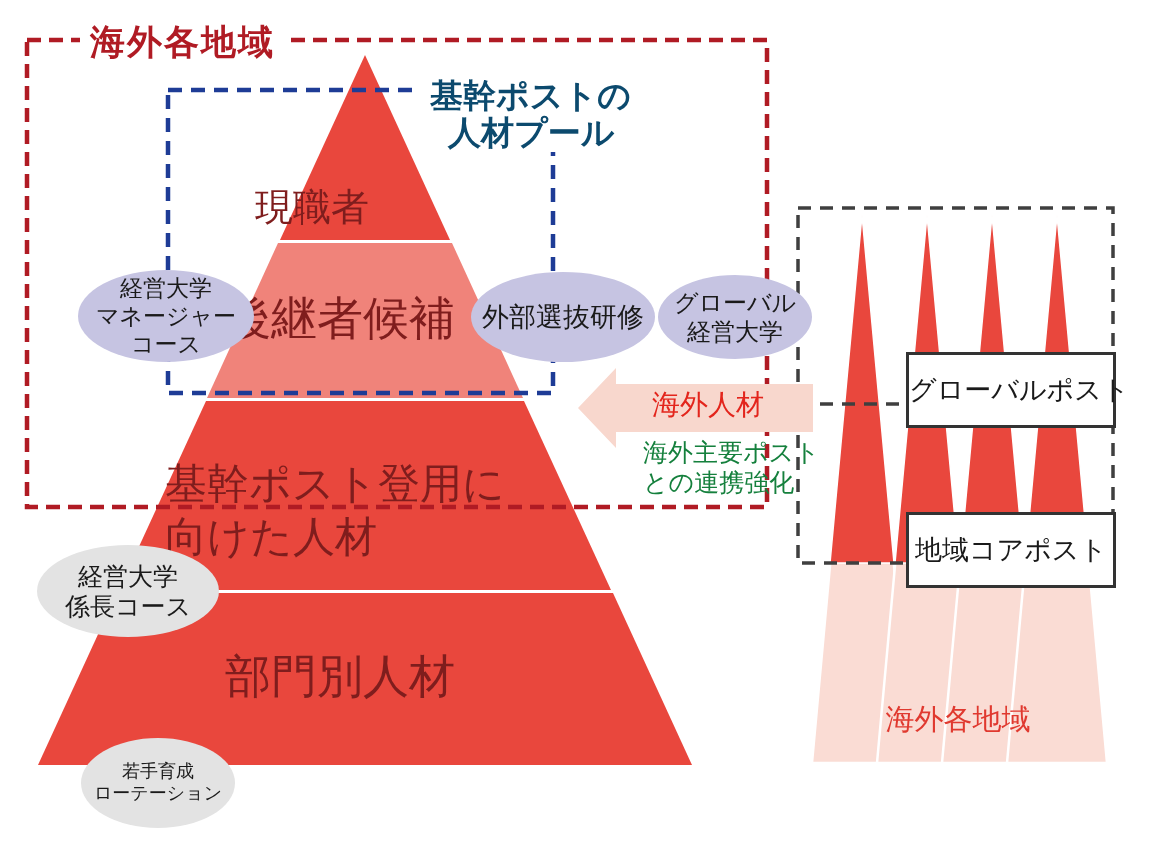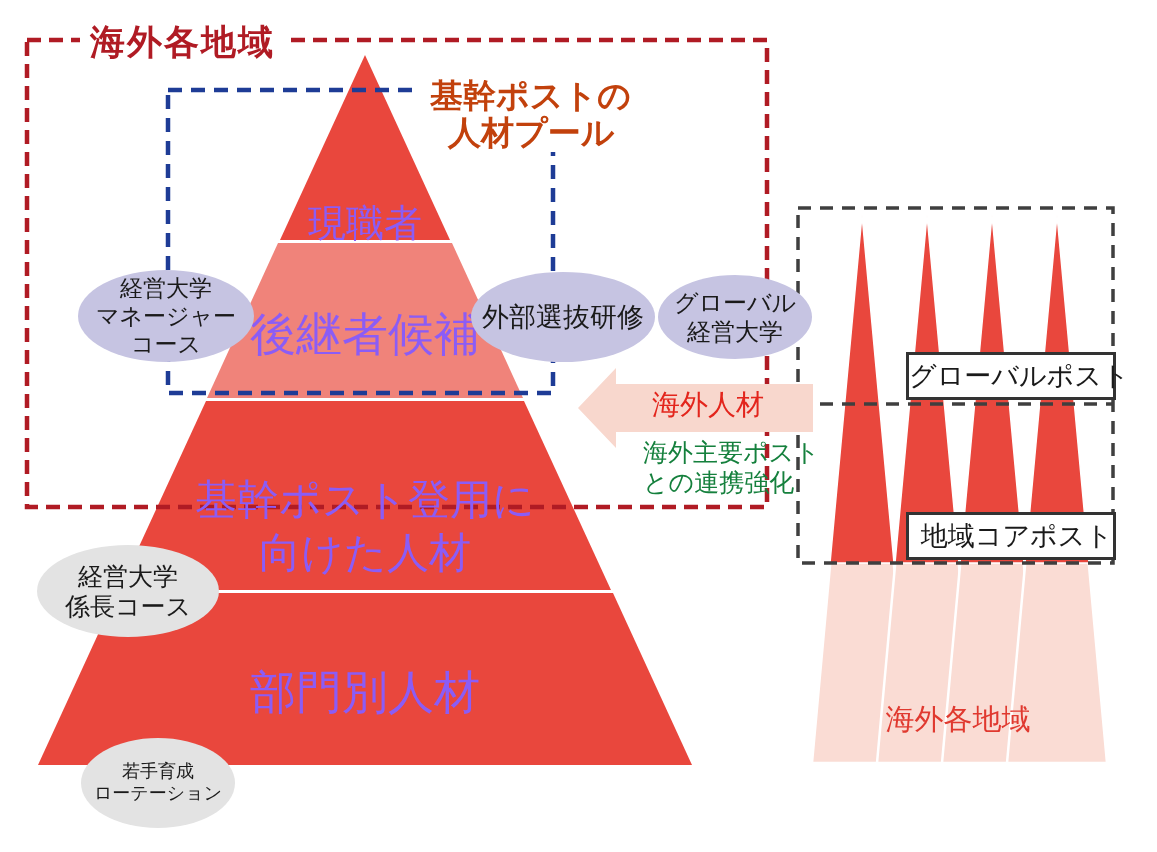--- a/index.html
+++ b/index.html
@@ -7,42 +7,42 @@
     position:relative;width:1157px;height:852px;background:#ffffff;overflow:hidden;
     font-family:"Liberation Sans","DejaVu Sans",sans-serif;
   }
   .layer{position:absolute;left:0;top:0;pointer-events:none;}
   .abs{position:absolute;}
   .box-label{
     position:absolute;background:#ffffff;padding:0 10px;font-weight:bold;white-space:nowrap;
     z-index:5;line-height:1.12;
   }
   .committee-label{left:80px;top:22px;font-size:35px;color:#b01b24;letter-spacing:2px;}
-  .pool-label{left:420px;top:78px;font-size:33px;color:#c2410c;}
+  .pool-label{left:420px;top:78px;font-size:33px;color:#0c4a6e;}
   .pool-label .l2{padding-left:18px;}
   .tier-text{
-    position:absolute;color:#8b5cf6;text-align:center;z-index:3;white-space:nowrap;line-height:1.25;margin-top:16px;
+    position:absolute;color:#7f1d1d;z-index:3;white-space:nowrap;line-height:1.25;
   }
   .oval{
     position:absolute;border-radius:50%;display:flex;flex-direction:column;align-items:center;
     justify-content:center;text-align:center;color:#1a1a1a;z-index:4;line-height:1.22;
   }
   .oval.purple{background:#c6c4e2;}
   .oval.gray{background:#e3e3e3;}
   .arrow-label{
     position:absolute;left:612px;top:386px;width:192px;text-align:center;font-size:28px;
     font-weight:normal;color:#e3251c;z-index:4;white-space:nowrap;
   }
   .arrow-note{
     position:absolute;left:643px;top:438px;font-size:25px;font-weight:500;color:#15803d;
     z-index:4;line-height:1.18;white-space:nowrap;
   }
   .post-box{
     position:absolute;background:#ffffff;border:3px solid #333333;font-size:27px;color:#1a1a1a;
-    text-align:right;z-index:4;padding:3px 0;width:204px;white-space:nowrap;
+    text-align:center;z-index:4;padding:17px 0;width:204px;white-space:nowrap;
   }
   .global-post{left:906px;top:352px;}
   .regional-post{left:906px;top:512px;}
   .regions-label{
     position:absolute;left:858px;top:700px;width:200px;text-align:center;font-size:29px;
     font-weight:500;color:#e0392f;z-index:2;white-space:nowrap;
   }
 </style>
 </head>
 <body>

